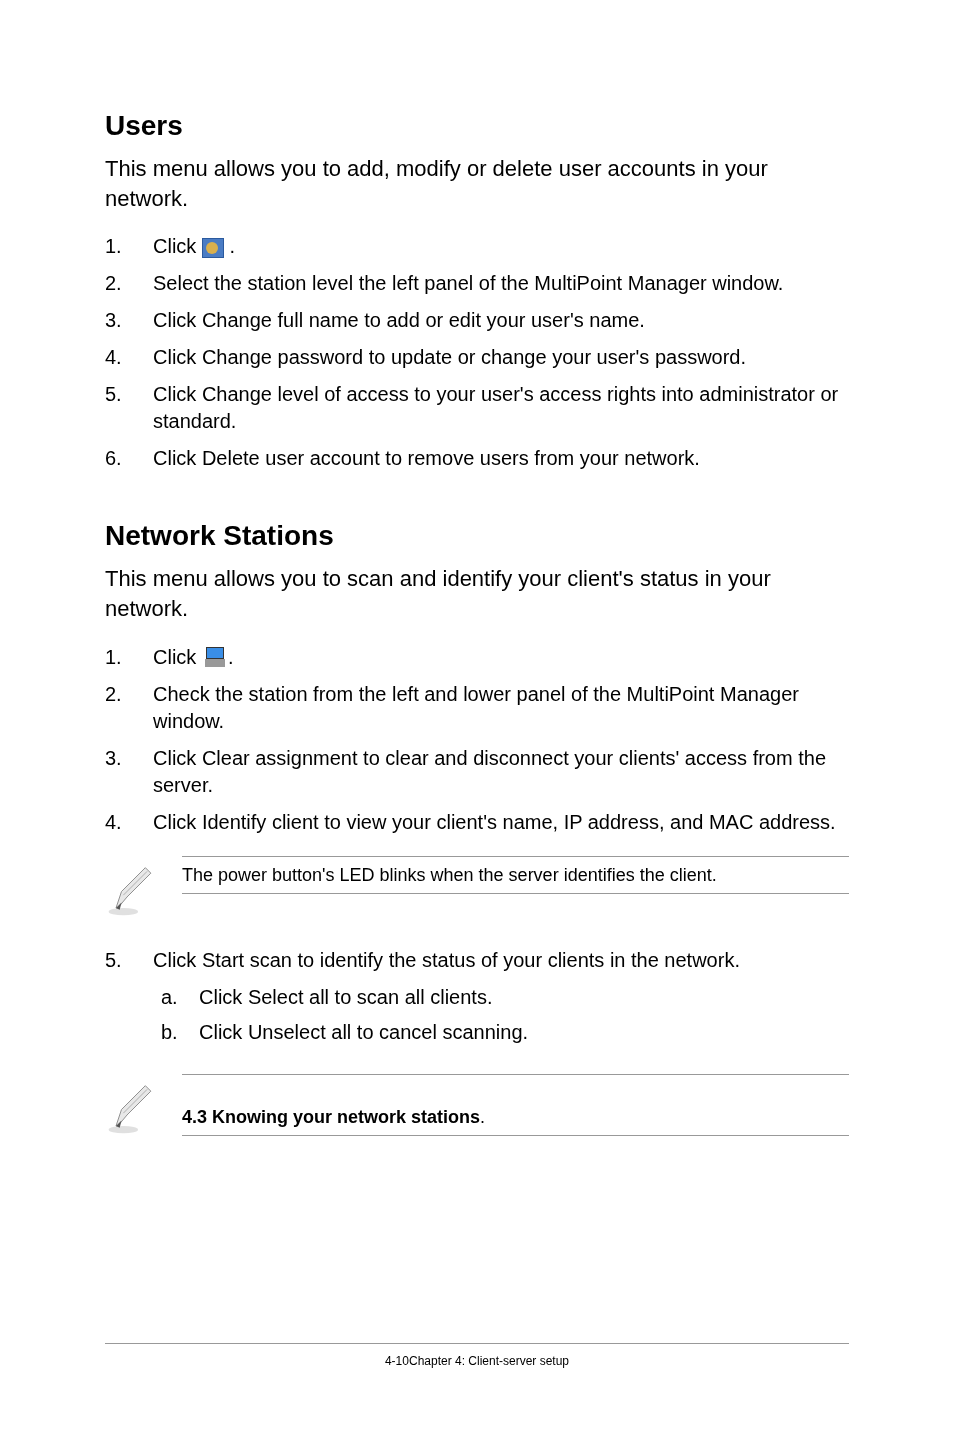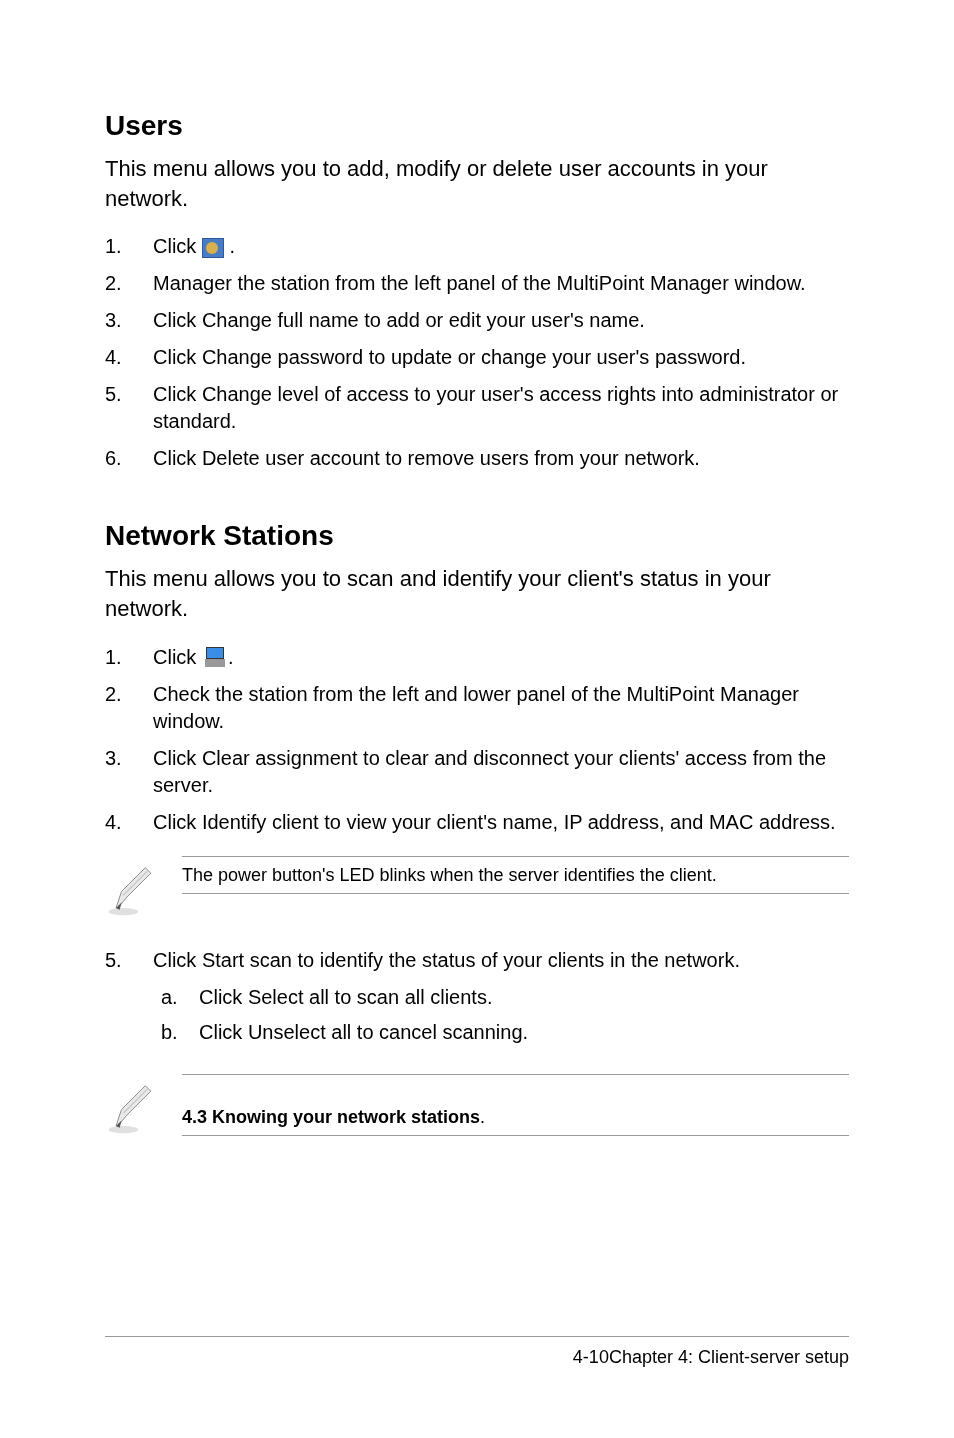--- a/index.html
+++ b/index.html
@@ -77,43 +77,43 @@
     .note-content .bold { font-weight: bold; }
     .section2 { margin-top: 20px; }
     .footer {
       position: absolute;
       bottom: 70px;
       left: 105px;
       right: 105px;
       border-top: 1px solid #999;
       padding-top: 10px;
       display: flex;
-      justify-content: flex-end;
-      font-size: 18px;
+      justify-content: center;
+      font-size: 12px;
     }
     .spacer-after-6 { margin-bottom: 56px; }
   </style>
 </head>
 <body>
 
 <div class="page">
 
   <div class="section-heading">Users</div>
   <div class="intro">This menu allows you to add, modify or delete user accounts in your network.</div>
 
   <ol class="ordered">
     <li>
       <span class="num">1.</span>
       <span class="content">
         <span>Click </span><span class="inline-icon users"></span><span> .</span>
       </span>
     </li>
     <li>
       <span class="num">2.</span>
-      <span class="content">Manager the station from the left panel of the MultiPoint Manager window.</span>
+      <span class="content">Select the station level the left panel of the MultiPoint Manager window.</span>
     </li>
     <li>
       <span class="num">3.</span>
       <span class="content">
         <span>Click </span><span class="bold">Change full name</span><span> to add or edit your user's name.</span>
       </span>
     </li>
     <li>
       <span class="num">4.</span>
       <span class="content">

